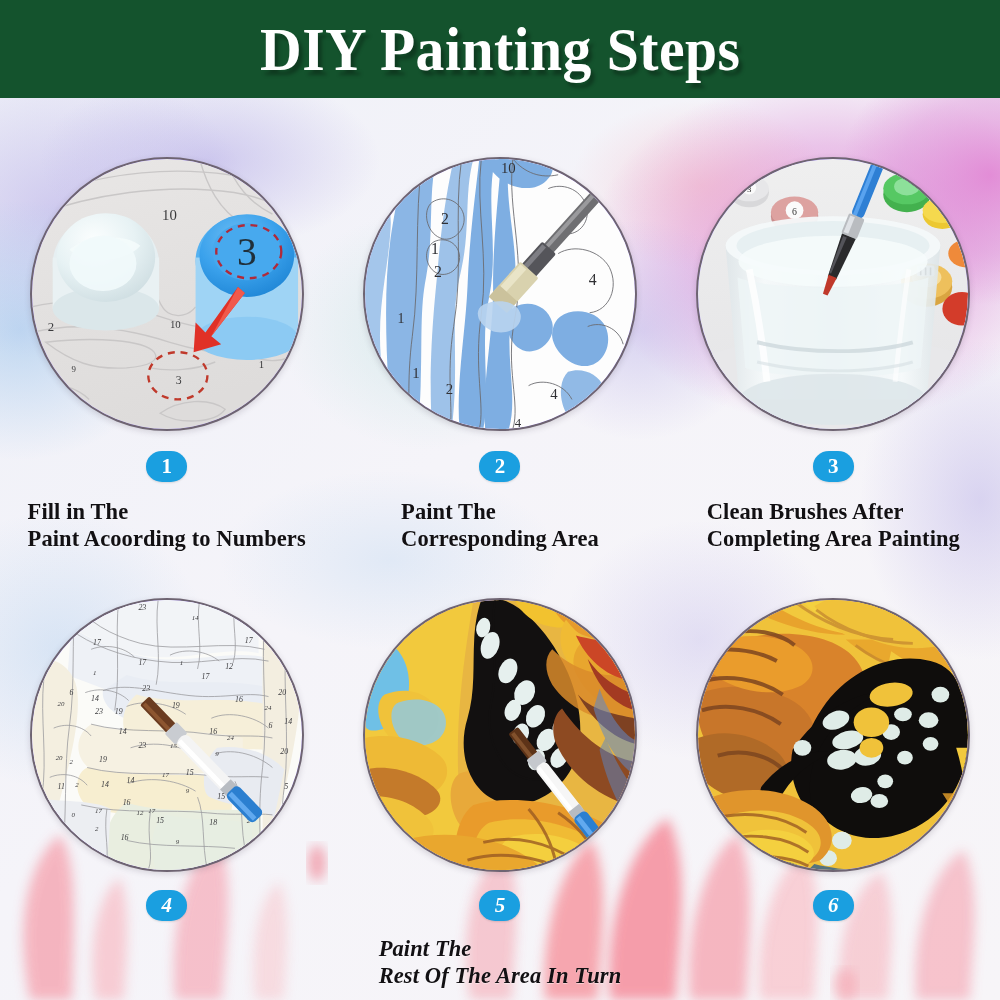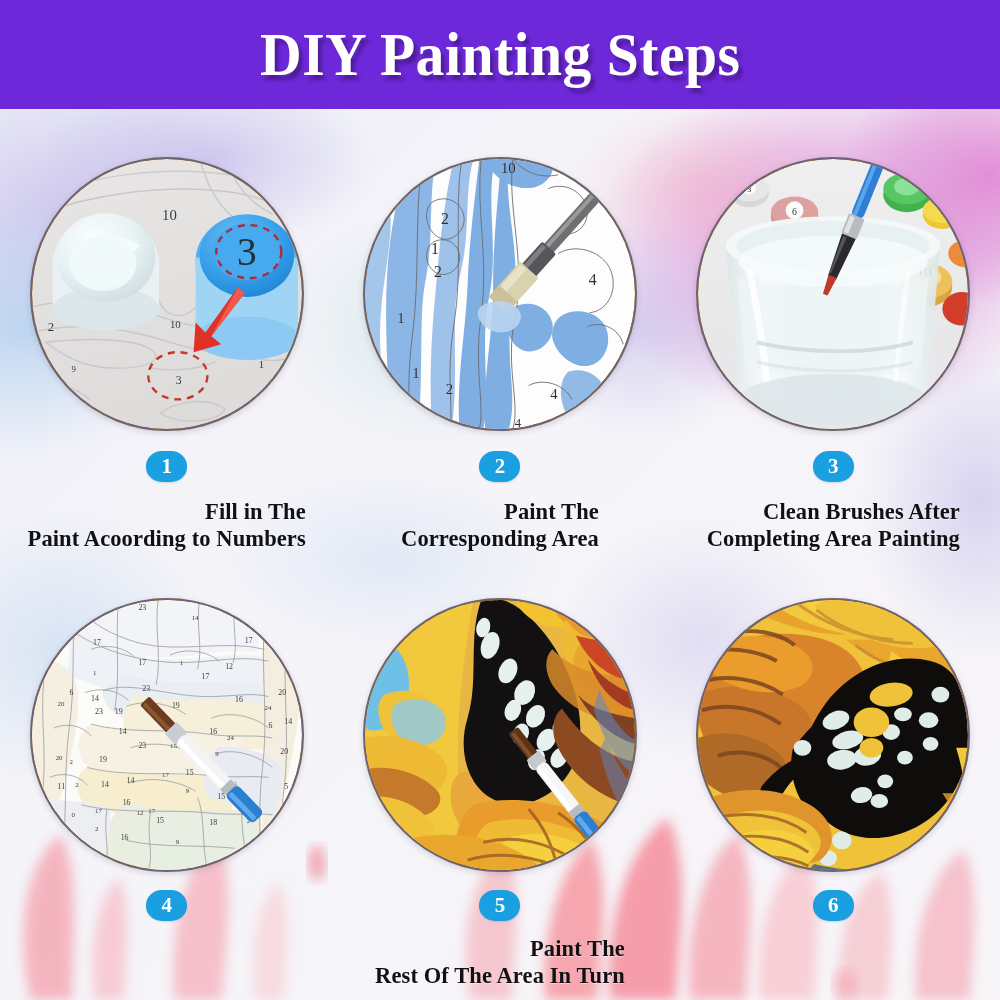--- a/index.html
+++ b/index.html
@@ -8,22 +8,22 @@
     font-family:"Liberation Serif", serif;
     background:#f3f2f8;
     position:relative;
   }
 
   
   #bg { position:absolute; inset:0; z-index:0; }
 
   
   .banner {
-    position:absolute; left:0; top:0; width:1000px; height:109px;
-    background:#6d28d9; z-index:5;
+    position:absolute; left:0; top:0; width:1000px; height:98px;
+    background:#14532d; z-index:5;
     display:flex; align-items:center; justify-content:center;
   }
   .banner-title {
     font-family:"Liberation Serif", serif;
     font-weight:700;
     font-size:62px;
     letter-spacing:0.5px;
     color:#ffffff;
     text-shadow:4px 5px 4px rgba(0,0,0,0.30);
     transform:scaleX(0.93);
@@ -33,28 +33,28 @@
   
   .grid {
     position:absolute; left:0; top:131px; width:1000px; height:869px;
     z-index:4;
     display:grid;
     grid-template-columns:repeat(3,1fr);
     grid-template-rows:repeat(2,1fr);
   }
   .step { position:relative; display:flex; flex-direction:column; align-items:center; }
   .step.r1 { padding-top:26px; }
-  .step.r2 { padding-top:32px; }
+  .step.r2 { padding-top:32px;font-style:italic; }
 
   .thumb {
     width:274px; height:274px; border-radius:50%;
     overflow:hidden; position:relative;
     border:2px solid #6e6472;
     box-shadow:0 2px 6px rgba(60,50,70,0.18);
-    background:#a16207;
+    background:#c4b5fd;
   }
   .thumb svg { display:block; width:100%; height:100%; }
 
   .badge {
     margin-top:20px;
     width:41px; height:31px;
     border-radius:16px/15px;
     background:#1a9fe0;
     color:#ffffff;
     font-family:"Liberation Serif", serif;
@@ -65,21 +65,21 @@
     box-shadow:0 1px 2px rgba(0,0,0,0.12);
   }
 
   .caption {
     margin-top:16px;
     font-family:"Liberation Serif", serif;
     font-weight:700;
     font-size:22.5px;
     line-height:27px;
     color:#121013;
-    text-align:right;
+    text-align:left;
     white-space:pre-line;
     letter-spacing:0.1px;
     text-shadow:0 1px 1px rgba(255,255,255,0.5);
   }
   .step.r2 .caption { margin-top:14px; }
   .step.r2 .badge { margin-top:18px; }
 </style>
 </head>
 <body>
 

